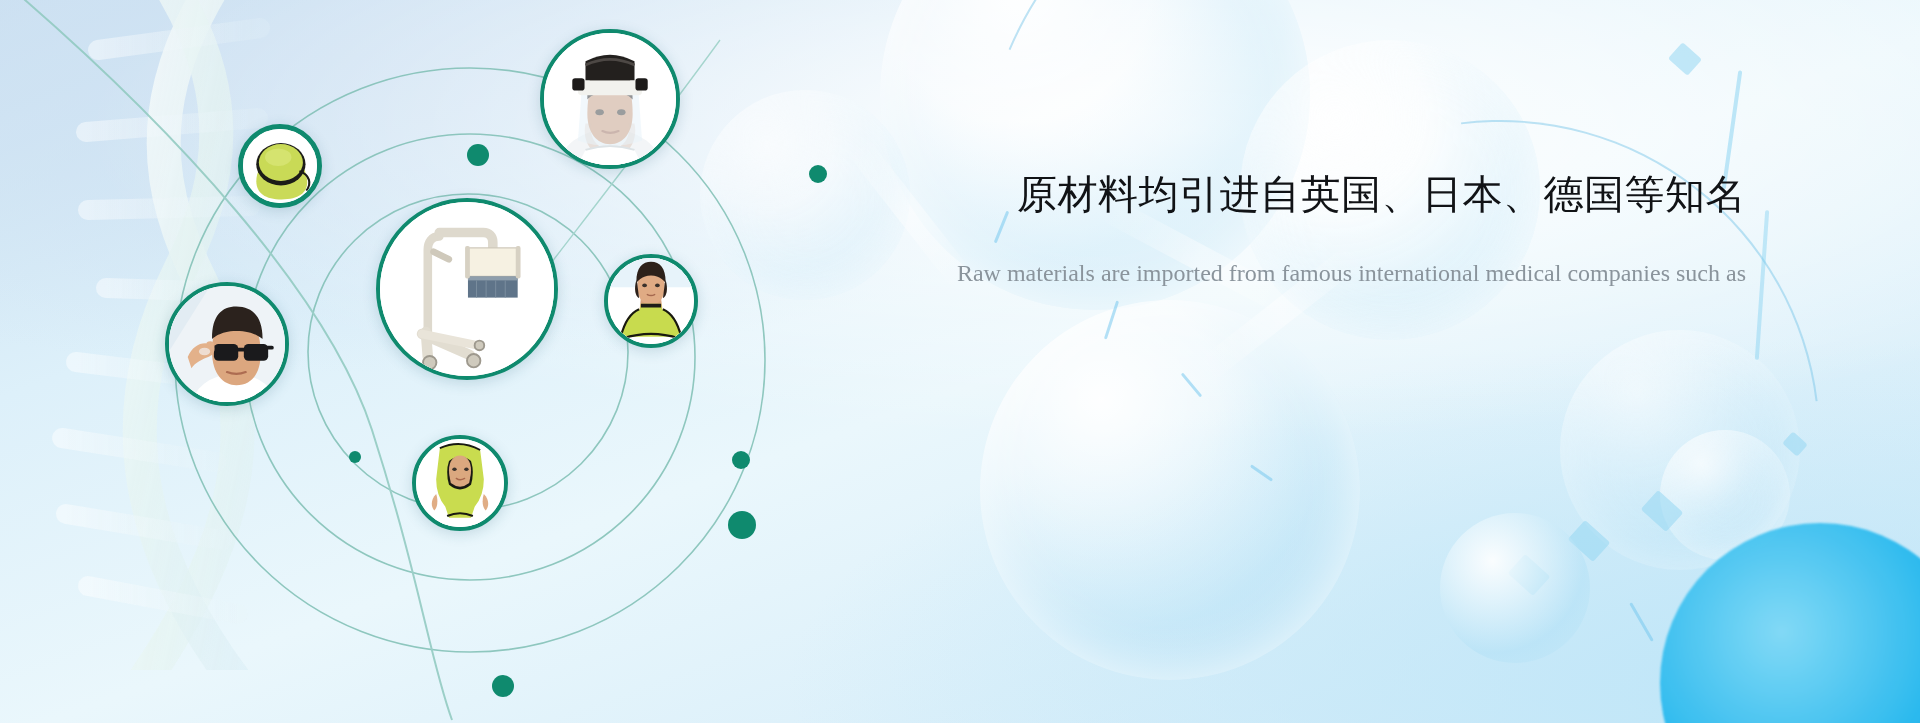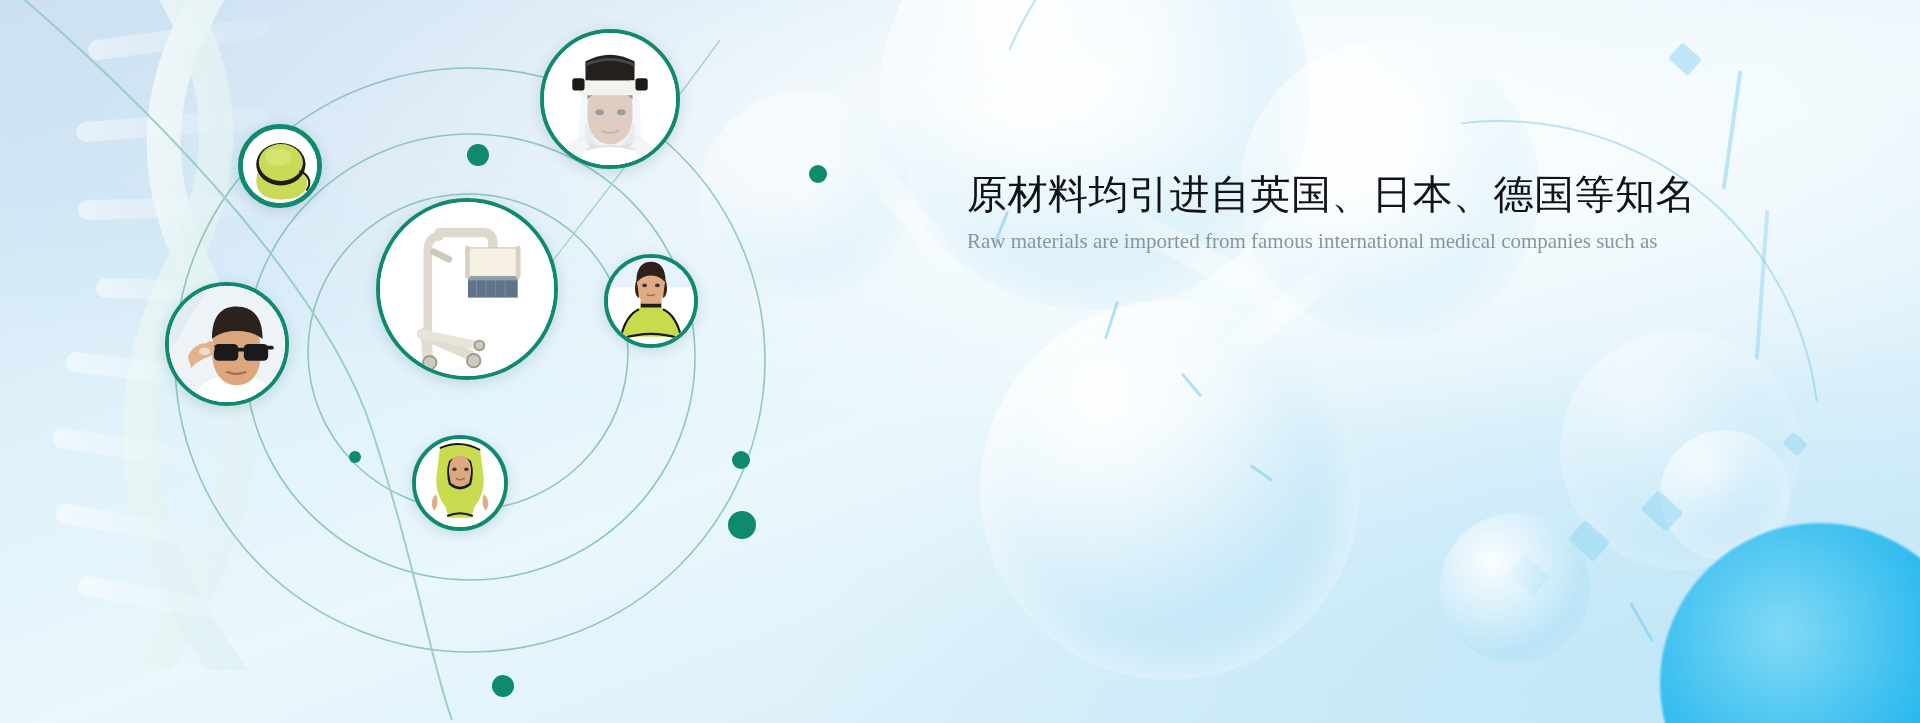--- a/index.html
+++ b/index.html
@@ -95,33 +95,34 @@
 
   .b-shield  { left:540px; top:29px;  width:140px; height:140px; }
   .b-cap     { left:238px; top:124px; width:84px;  height:84px; border-width:5px;}
   .b-stand   { left:376px; top:198px; width:182px; height:182px; }
   .b-glasses { left:165px; top:282px; width:124px; height:124px; }
   .b-collar  { left:604px; top:254px; width:94px;  height:94px; }
   .b-hood    { left:412px; top:435px; width:96px;  height:96px; }
 
   
   .copy{
-    position:absolute; right:163px; top:166px;
-    width:790px; 
+    position:absolute; right:174px; top:166px;
+    width:790px; text-align:right;
   }
   .headline{
     font-size:40px; line-height:1.42;
     color:#111316; font-weight:400;
     letter-spacing:.5px;
   }
   .headline .ln1{ display:block; }
   .headline .ln2{ display:block; }
   .subcopy{
+    margin-top:30px;
     font-family:"Liberation Serif", serif;
-    font-size:21px; line-height:1.72;
+    font-size:24px; line-height:1.72;
     color:#8a949c;
   }
   .subcopy .sl{ display:block; }
 </style>
 </head>
 <body>
 
 <div class="banner">
 
   <div class="bg-layer">

